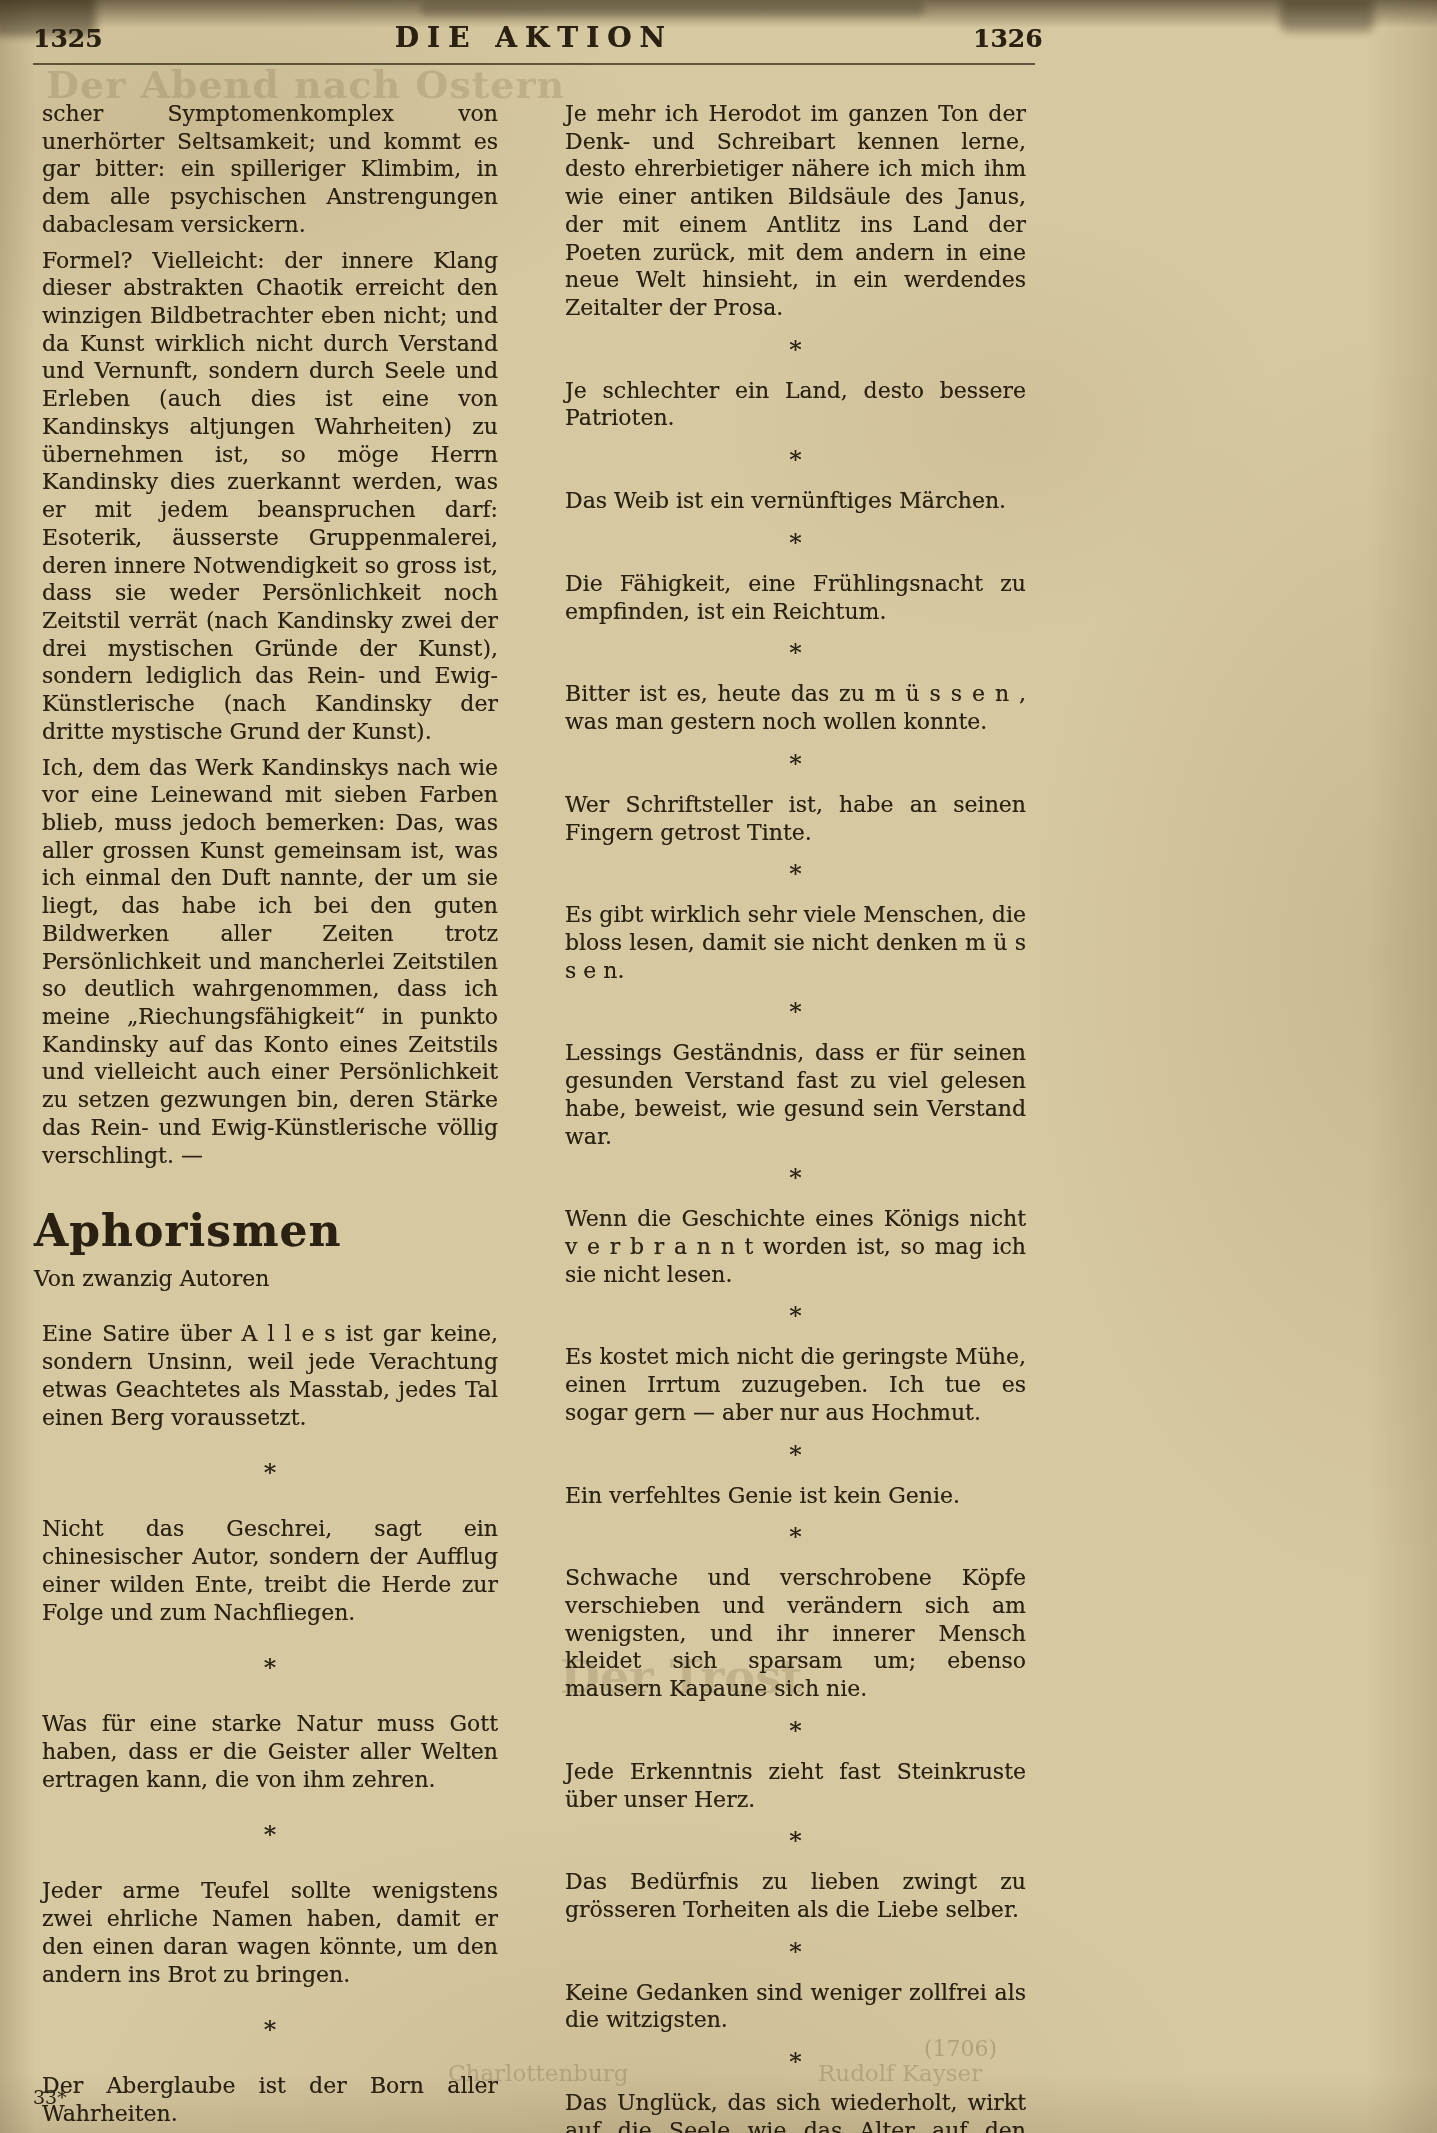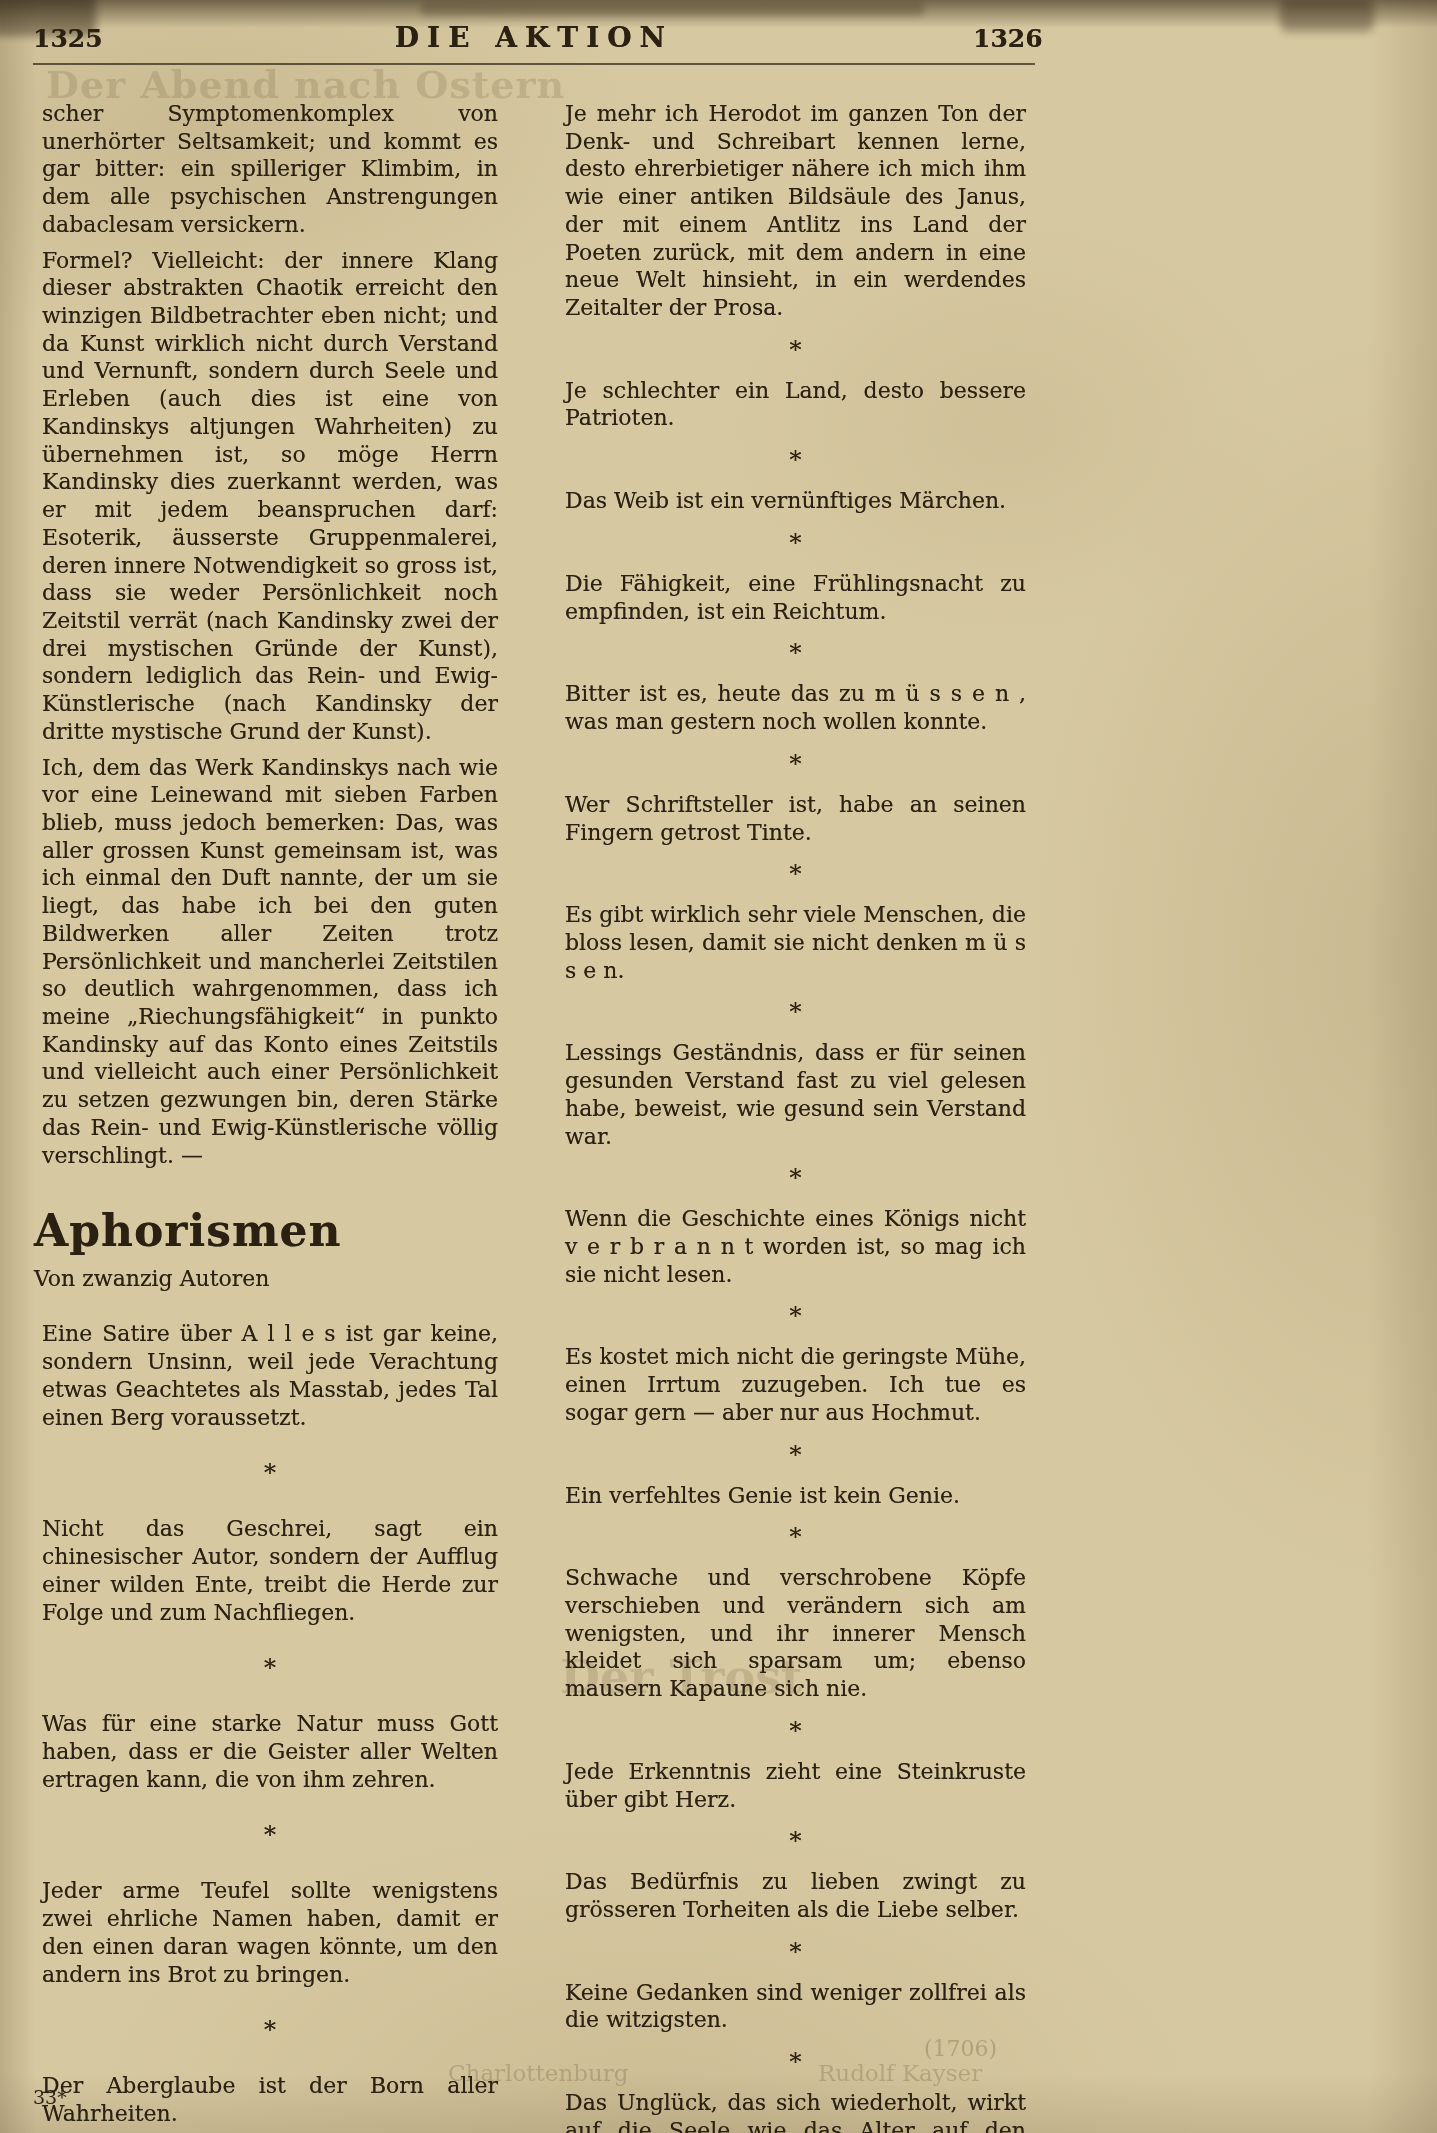--- a/index.html
+++ b/index.html
@@ -124,21 +124,21 @@
     <p class="aph">Lessings Geständnis, dass er für seinen gesunden Verstand fast zu viel gelesen habe, beweist, wie gesund sein Verstand war.</p>
     <div class="sep">*</div>
     <p class="aph">Wenn die Geschichte eines Königs nicht v e r b r a n n t worden ist, so mag ich sie nicht lesen.</p>
     <div class="sep">*</div>
     <p class="aph">Es kostet mich nicht die geringste Mühe, einen Irrtum zuzugeben. Ich tue es sogar gern — aber nur aus Hochmut.</p>
     <div class="sep">*</div>
     <p class="aph">Ein verfehltes Genie ist kein Genie.</p>
     <div class="sep">*</div>
     <p class="aph">Schwache und verschrobene Köpfe verschieben und verändern sich am wenigsten, und ihr innerer Mensch kleidet sich sparsam um; ebenso mausern Kapaune sich nie.</p>
     <div class="sep">*</div>
-    <p class="aph">Jede Erkenntnis zieht eine Steinkruste über gibt Herz.</p>
+    <p class="aph">Jede Erkenntnis zieht fast Steinkruste über unser Herz.</p>
     <div class="sep">*</div>
     <p class="aph">Das Bedürfnis zu lieben zwingt zu grösseren Torheiten als die Liebe selber.</p>
     <div class="sep">*</div>
     <p class="aph">Keine Gedanken sind weniger zollfrei als die witzigsten.</p>
     <div class="sep">*</div>
     <p class="aph">Das Unglück, das sich wiederholt, wirkt auf die Seele wie das Alter auf den Körper.</p>
   </div>
 
   <div class="footnote">33*</div>
 

